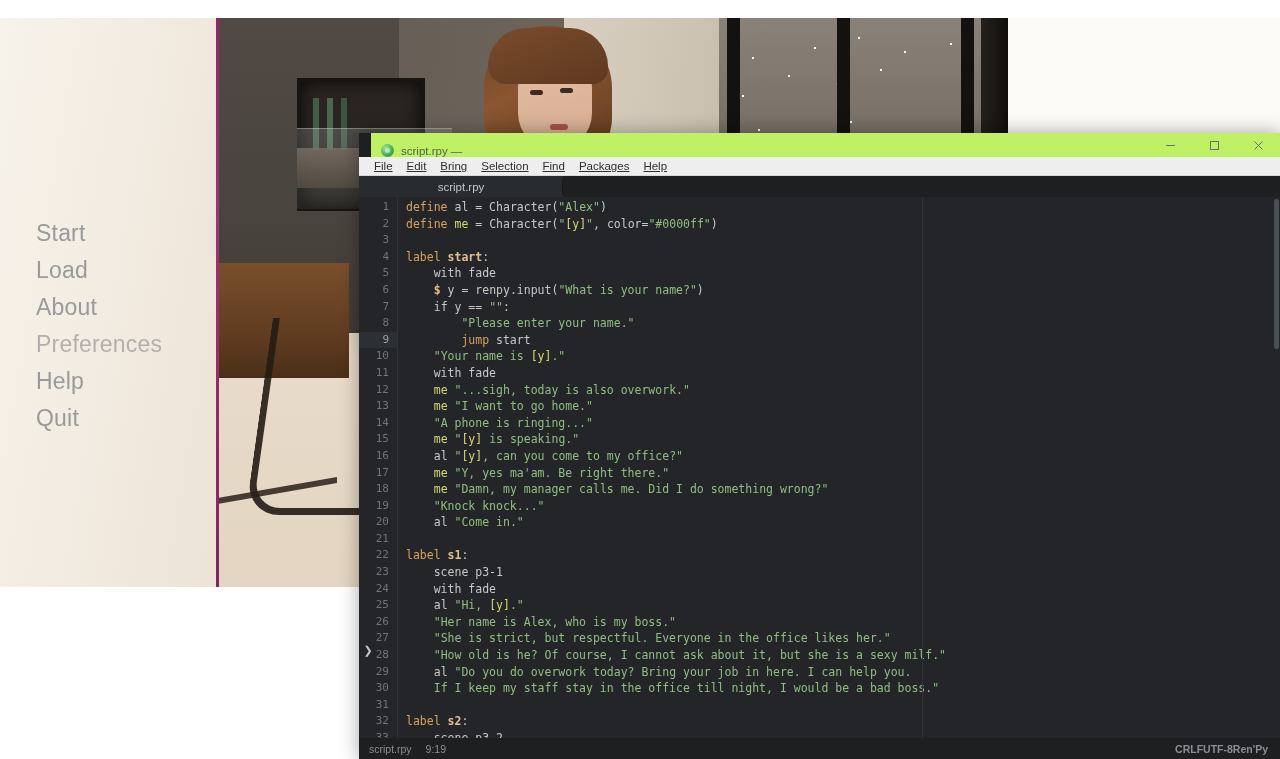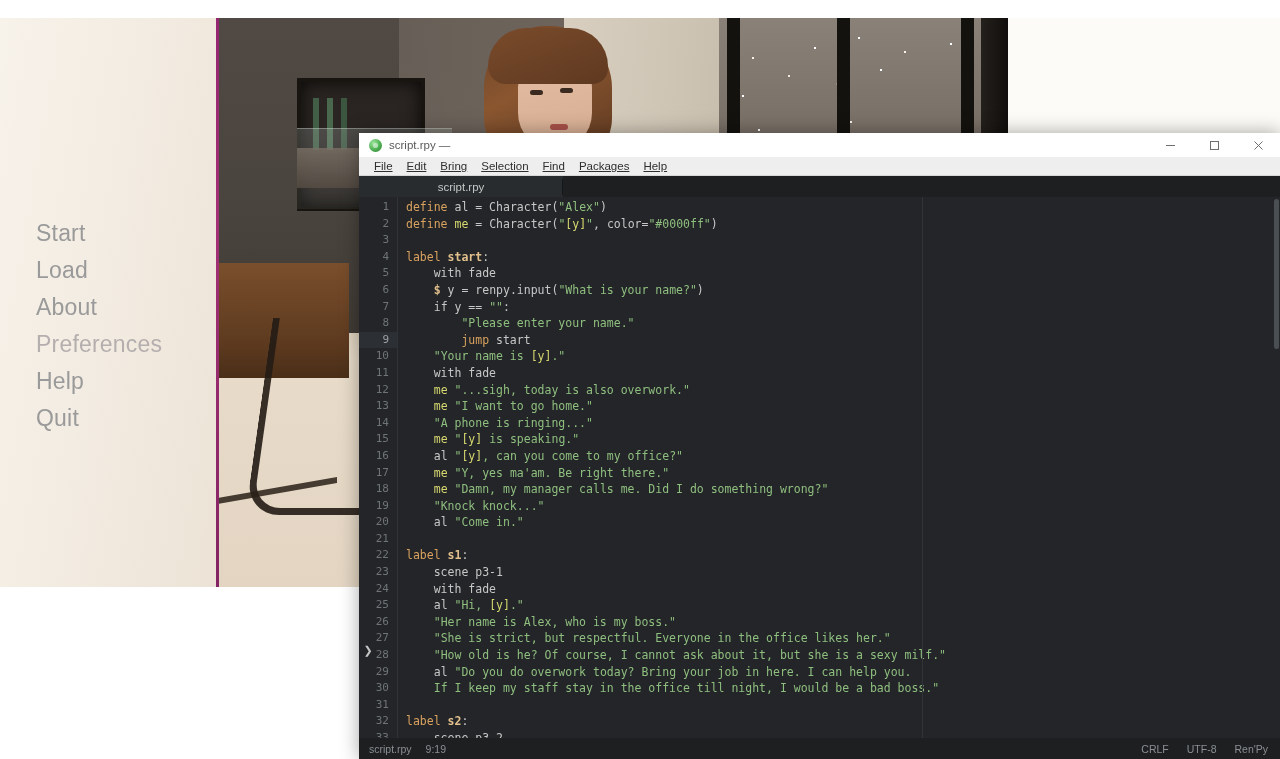--- a/index.html
+++ b/index.html
@@ -206,21 +206,21 @@
   .menu-item.dim{color:#b4aeae;}
 
   
   #editor-window{
     position:absolute;left:359px;top:133px;width:921px;height:626px;
     background:#1d1f21;
     box-shadow:0 0 18px rgba(0,0,0,.35);
     overflow:hidden;
   }
   #editor-titlebar{
-    height:24px;background:#ffffff;display:flex;align-items:center;position:relative;
+    height:24px;background:#bef264;display:flex;align-items:flex-end;position:relative;margin-left:12px;
   }
   #editor-icon{
     width:13px;height:13px;margin-left:10px;margin-right:7px;border-radius:50%;
     background:radial-gradient(circle at 35% 32%,#9fe6a0 0%,#4caf50 55%,#2e7d32 100%);
     position:relative;
   }
   #editor-icon:after{
     content:"";position:absolute;left:4px;top:4px;width:5px;height:5px;
     border-radius:50%;background:#e8f6e9;opacity:.6;
   }
@@ -297,21 +297,21 @@
   #scrollbar-thumb{
     position:absolute;right:1px;top:2px;width:5px;height:150px;
     background:#4a4f53;border-radius:3px;
   }
 
   #editor-statusbar{
     position:absolute;left:0;right:0;bottom:0;height:21px;background:#1d1f21;
     display:flex;align-items:center;
   }
   .status-left{display:flex;align-items:center;padding-left:10px;gap:14px;}
-  .status-right{margin-left:auto;display:flex;align-items:flex-start;padding-right:12px;gap:18px;}
+  .status-right{margin-left:auto;display:flex;align-items:flex-start;padding-right:12px;font-weight:bold;}
   .status-item{font-size:10.5px;color:#8a8f93;}
 </style>
 </head>
 <body>
 
 <div id="game-window">
 
   <div id="game-titlebar">
     <div id="game-title-icon"></div>
     <div id="game-title-text">p3eng - autoreload</div>

